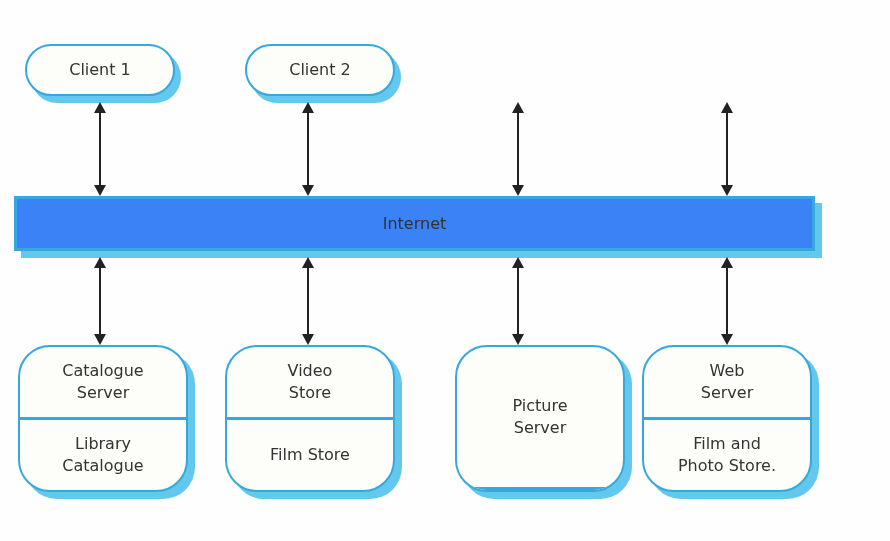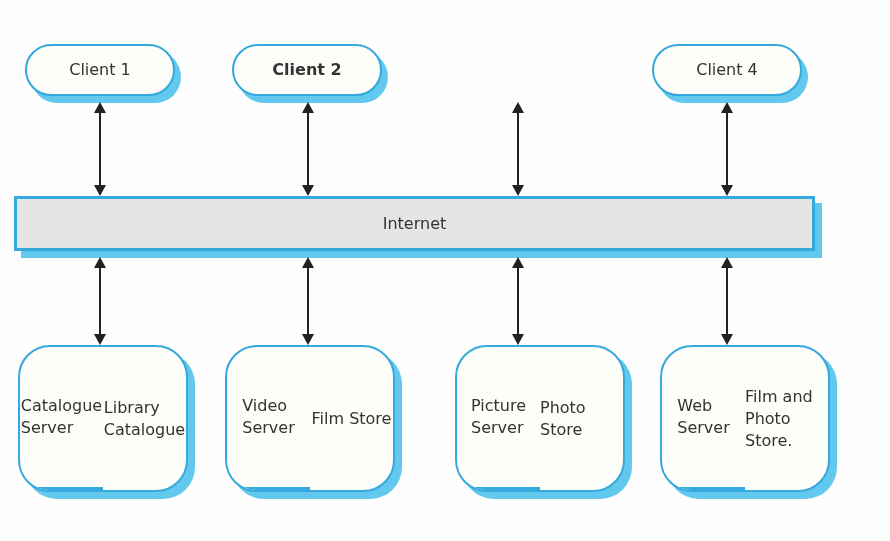--- a/index.html
+++ b/index.html
@@ -7,21 +7,21 @@
     position: relative;
     width: 890px;
     height: 541px;
     background: #fefefe;
     font-family: "DejaVu Sans", "Liberation Sans", sans-serif;
     color: #333333;
     overflow: hidden;
   }
   .node-label {
     white-space: pre-line;
-    text-align: left;
+    text-align: center;
     font-size: 16px;
     line-height: 22px;
     color: #333333;
   }
   
   .client {
     position: absolute;
     width: 150px;
     height: 52px;
     background: #fdfdf9;
@@ -33,39 +33,40 @@
     justify-content: center;
     box-sizing: border-box;
   }
   
   .internet {
     position: absolute;
     left: 14px;
     top: 196px;
     width: 801px;
     height: 55px;
-    background: #e5e5e5;
+    background: #3b82f6;
     border: 3px solid #35a8dd;
     box-shadow: 7px 7px 0 #62c8ee;
     display: flex;
     align-items: center;
     justify-content: center;
     box-sizing: border-box;
   }
   
   .server {
     position: absolute;
     width: 170px;
     height: 147px;
     top: 345px;
     background: #fdfdf9;
     border: 2.5px solid #35a8dd;
     border-radius: 32px;
     box-shadow: 7px 7px 0 #62c8ee;
     display: flex;
+    flex-direction: column;
     box-sizing: border-box;
     overflow: hidden;
   }
   .server-top {
     flex: 1 1 0;
     border-bottom: 3px solid #35a8dd;
     display: flex;
     align-items: center;
     justify-content: center;
   }
@@ -101,25 +102,22 @@
   }
 </style>
 </head>
 <body>
 
 <div class="stage">
 
   <div class="client" style="left:25px;  top:44px;">
     <span class="node-label">Client 1</span>
   </div>
-  <div class="client" style="left:232px; top:44px;font-weight:bold;">
+  <div class="client" style="left:245px; top:44px;">
     <span class="node-label">Client 2</span>
-  </div>
-  <div class="client" style="left:652px; top:44px;">
-    <span class="node-label">Client 4</span>
   </div>
 
   <div class="arrow" style="left:93px;  top:102px; height:94px;">
     <div class="head-up"></div>
     <div class="shaft"></div>
     <div class="head-down"></div>
   </div>
   <div class="arrow" style="left:301px; top:102px; height:94px;">
     <div class="head-up"></div>
     <div class="shaft"></div>
@@ -167,36 +165,33 @@
 Server</span>
     </div>
     <div class="server-bottom">
       <span class="node-label">Library
 Catalogue</span>
     </div>
   </div>
   <div class="server" style="left:225px;">
     <div class="server-top">
       <span class="node-label">Video
-Server</span>
+Store</span>
     </div>
     <div class="server-bottom">
       <span class="node-label">Film Store</span>
     </div>
   </div>
   <div class="server" style="left:455px;">
     <div class="server-top">
       <span class="node-label">Picture
 Server</span>
     </div>
-    <div class="server-bottom">
-      <span class="node-label">Photo Store</span>
-    </div>
-  </div>
-  <div class="server" style="left:660px;">
+  </div>
+  <div class="server" style="left:642px;">
     <div class="server-top">
       <span class="node-label">Web
 Server</span>
     </div>
     <div class="server-bottom">
       <span class="node-label">Film and
 Photo Store.</span>
     </div>
   </div>
 

